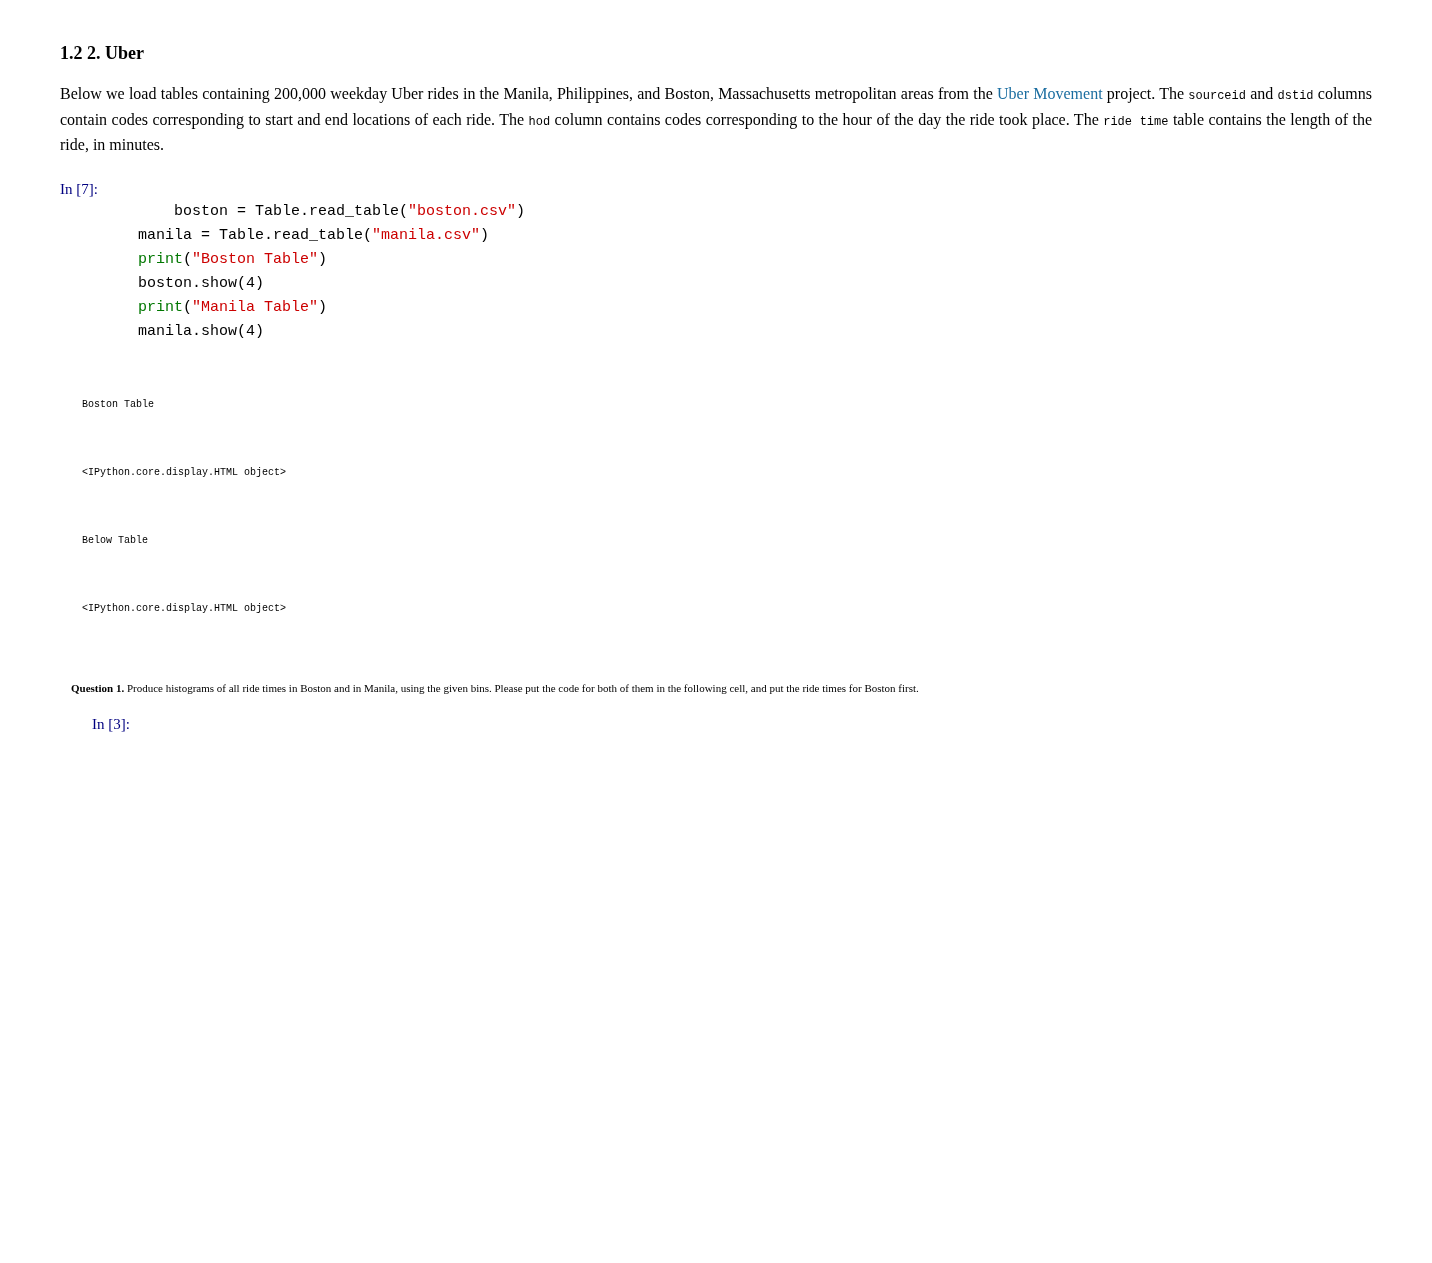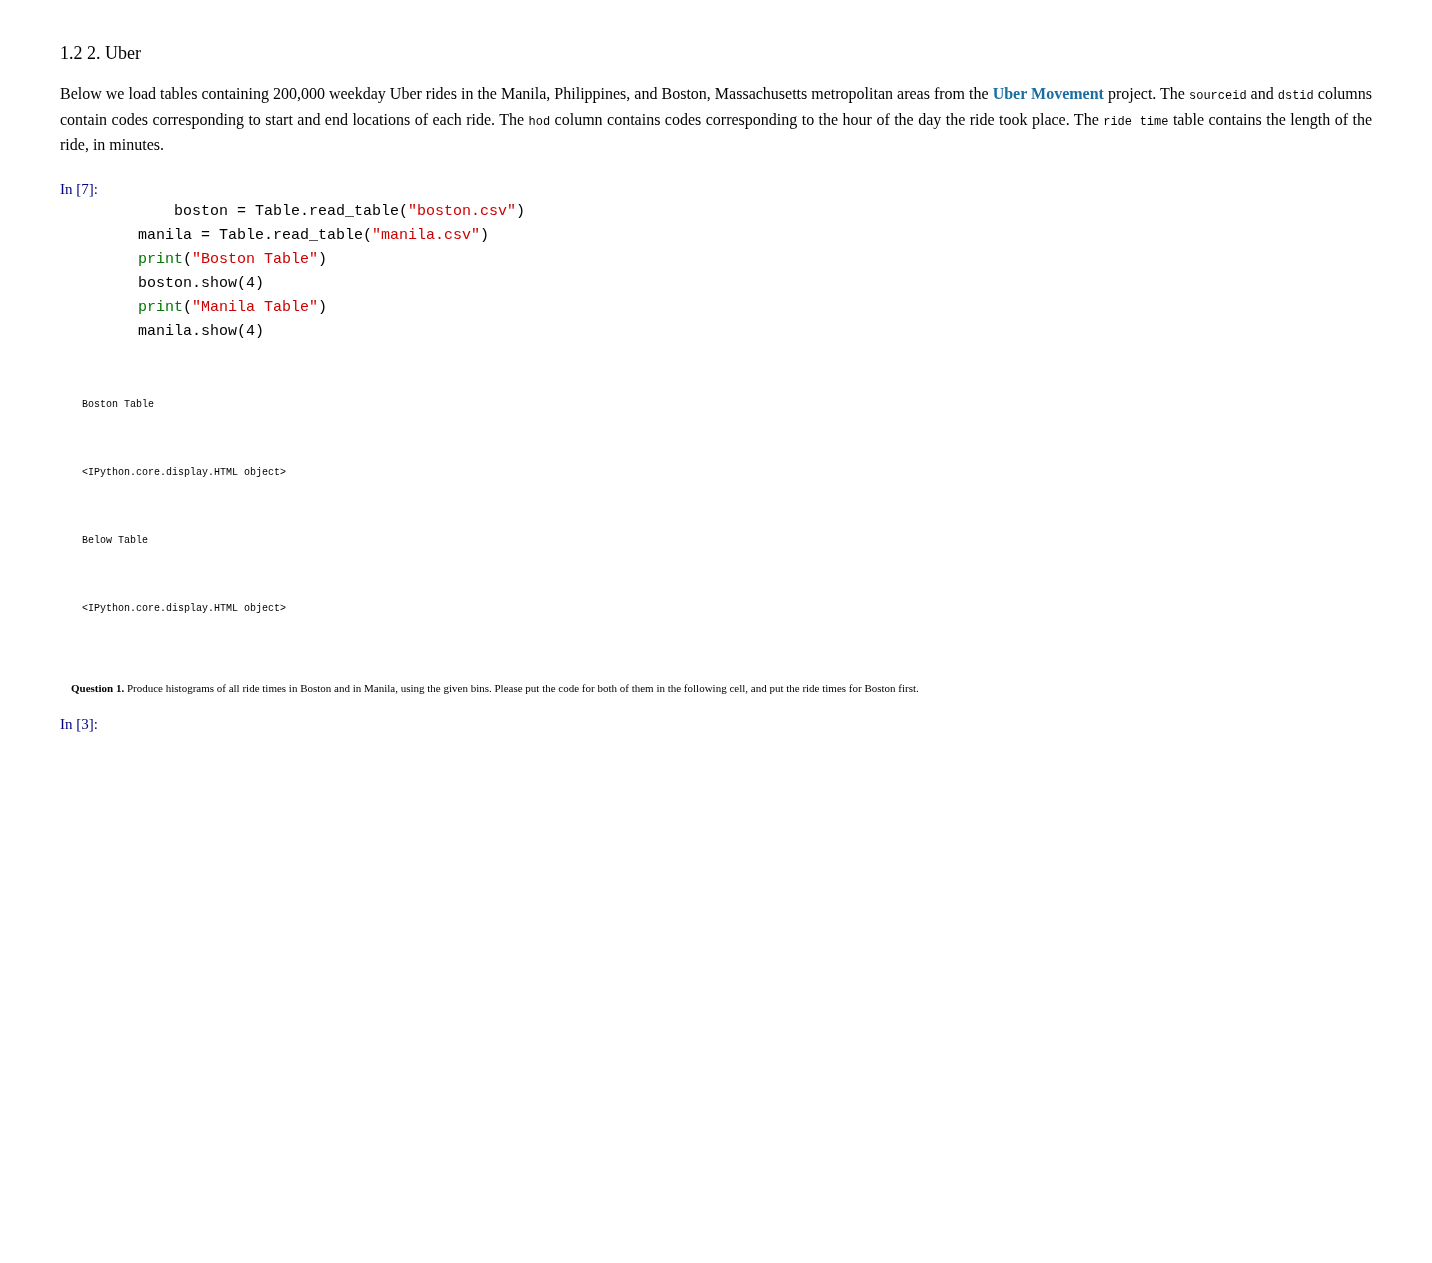--- a/index.html
+++ b/index.html
@@ -13,35 +13,34 @@
       font-family: "Times New Roman", Times, serif;
       font-size: 16px;
       color: #000000;
       padding: 40px 60px;
       max-width: 1432px;
       line-height: 1.5;
     }
 
     .section-heading {
       font-size: 18px;
-      font-weight: normal;
+      font-weight: bold;
       margin-bottom: 14px;
     }
 
     .prose {
       font-size: 16px;
       line-height: 1.6;
       margin-bottom: 18px;
       text-align: justify;
     }
 
     .prose a {
       color: #1a6da0;
       text-decoration: none;
-      font-weight: bold;
     }
 
     .prose code,
     .inline-code {
       font-family: "Courier New", Courier, monospace;
       font-size: 12px;
     }
 
     .code-block-wrapper {
       display: flex;
@@ -101,20 +100,21 @@
 
     .question-block strong {
       font-weight: bold;
     }
 
     .code-block-wrapper2 {
       display: flex;
       align-items: flex-start;
       margin-bottom: 4px;
       margin-top: 4px;
+      text-align: right;
     }
   </style>
 </head>
 <body>
 
 <div class="section-heading">
   <span>1.2   2. Uber</span>
 </div>
 
 <p class="prose">

